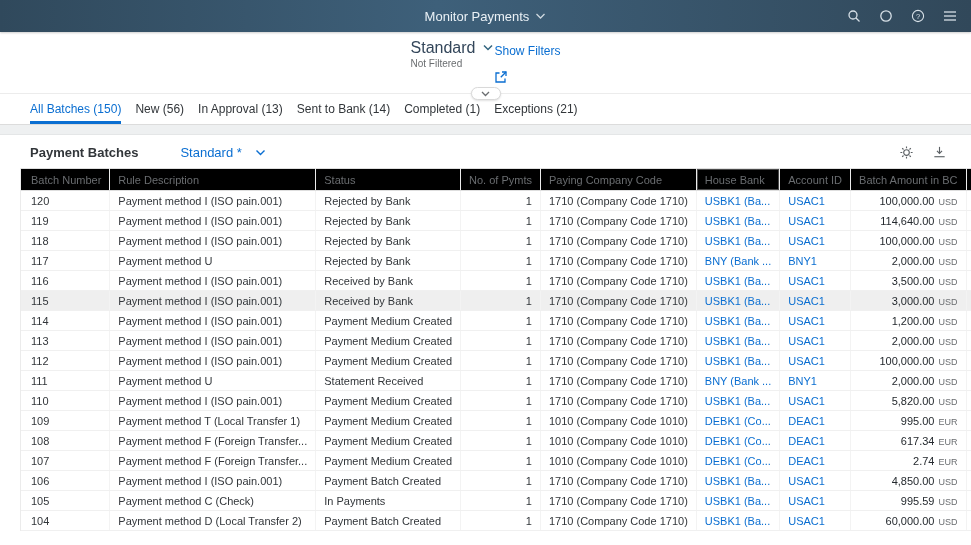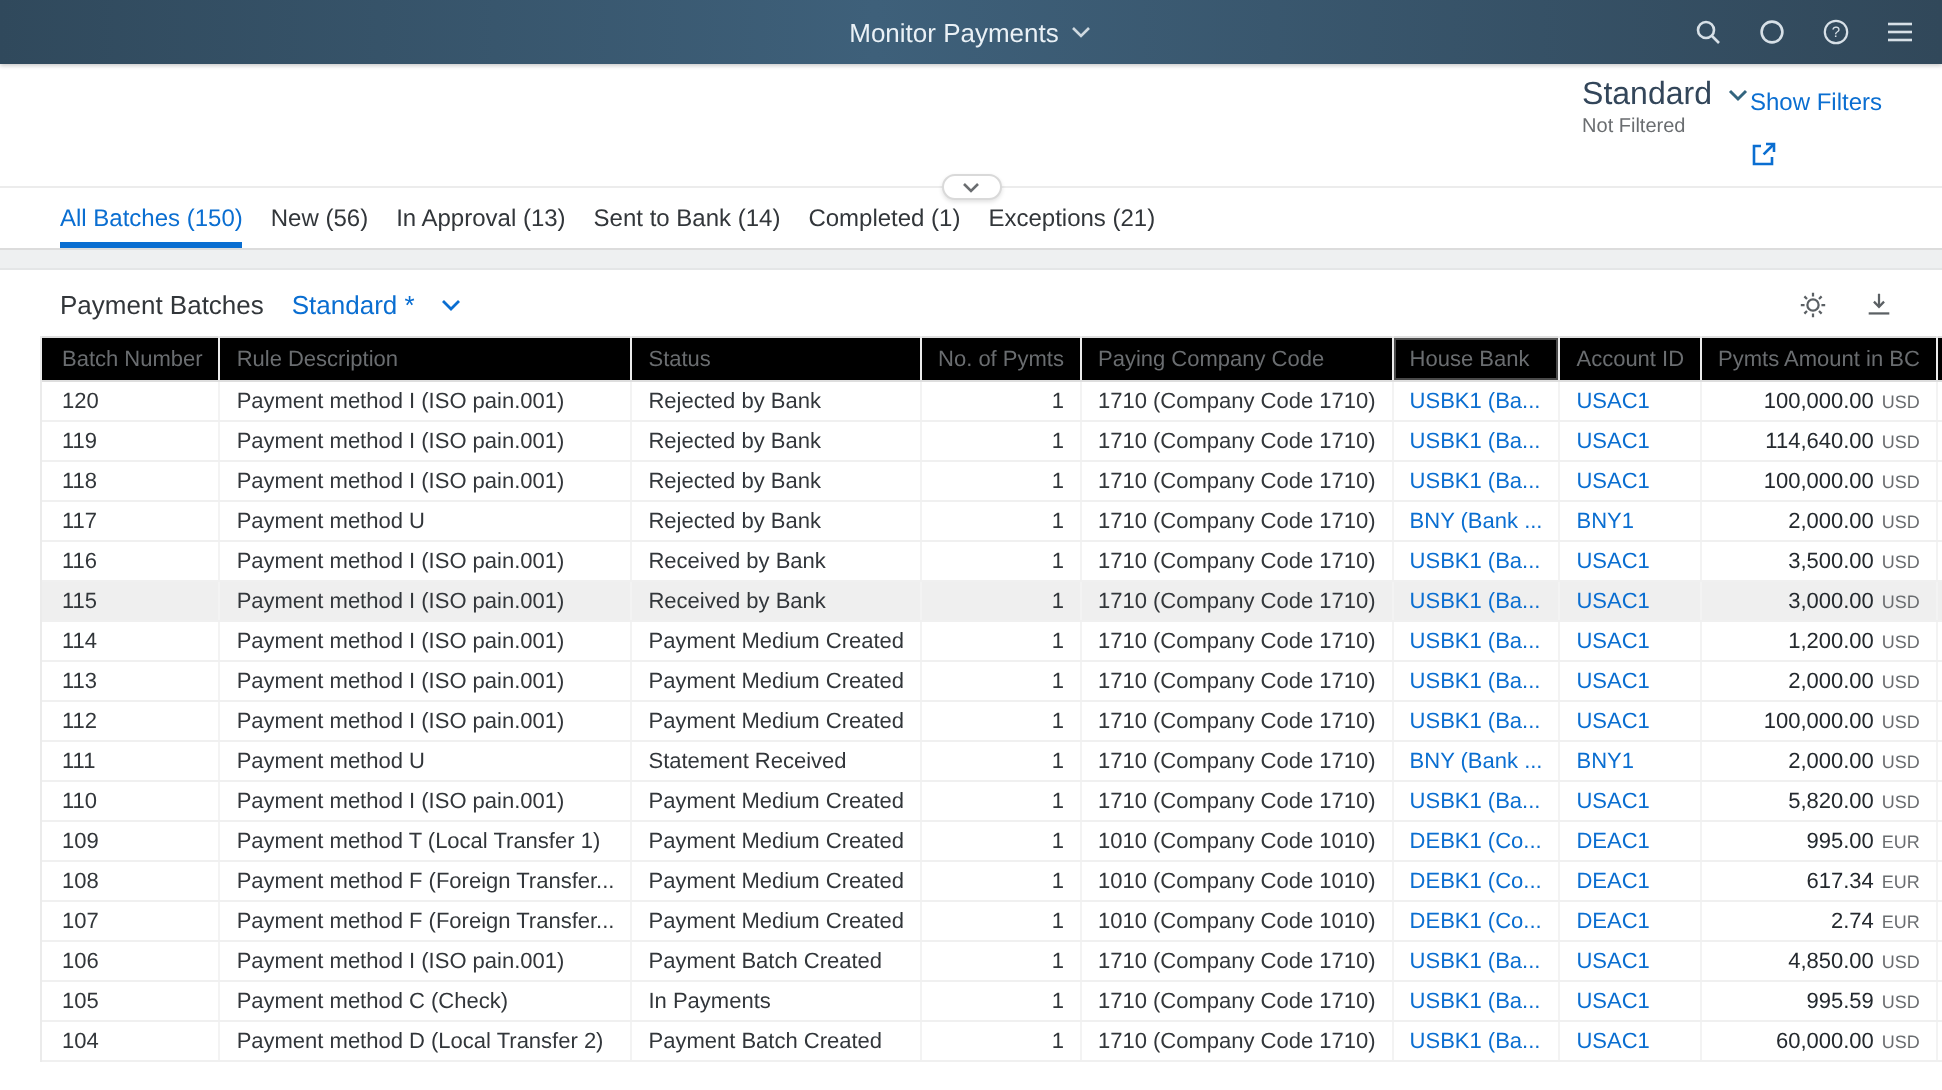--- a/index.html
+++ b/index.html
@@ -20,43 +20,43 @@
   .shell-right{margin-left:auto;display:flex;align-items:center;gap:18px;}
   .shell svg{display:block;}
   .sicon{cursor:pointer;}
   .sap-logo{width:35px;height:17px;margin-left:6px;background:linear-gradient(180deg,#54b8e9 0%,#1d6fb8 100%);
     clip-path:polygon(0 0,100% 0,62% 100%,0 100%);display:flex;align-items:center;padding-left:3px;
     color:#fff;font-size:9px;font-weight:bold;font-style:italic;letter-spacing:.5px;}
   .shell-center{position:absolute;left:0;right:0;top:0;bottom:0;display:flex;align-items:center;justify-content:center;gap:6px;pointer-events:none;}
   .app-title{font-size:13px;color:#eaf1f6;}
 
   
-  .page-header{position:relative;background:#fff;padding:7px 30px 9px 30px;display:flex;justify-content:flex-end;border-bottom:1px solid #ececec;flex:0 0 auto;}
+  .page-header{position:relative;background:#fff;padding:7px 30px 9px 30px;display:flex;justify-content:center;border-bottom:1px solid #ececec;flex:0 0 auto;}
   .variant-row{display:flex;align-items:center;gap:7px;cursor:pointer;}
   .variant-title{font-size:16px;font-weight:400;color:#33465a;margin:0;}
   .subtitle{font-size:10px;color:var(--muted);margin-top:1px;}
   .ph-actions{display:flex;align-items:flex-start;gap:12px;padding-top:5px;flex-direction:column;}
   .show-filters{font-size:12px;color:var(--link);text-decoration:none;cursor:pointer;}
   .collapse-pill{position:absolute;left:50%;bottom:-7px;transform:translateX(-50%);width:30px;height:13px;
     background:#fff;border:1px solid #d9d9d9;border-radius:7px;display:flex;align-items:center;justify-content:center;
     box-shadow:0 1px 2px rgba(0,0,0,.12);cursor:pointer;z-index:4;padding:0;}
 
   
   .tabbar{display:flex;gap:14px;padding:0 30px;background:#fff;height:31px;flex:0 0 31px;align-items:stretch;
     border-bottom:1px solid #dcdcdc;position:relative;z-index:3;}
   .tab{position:relative;display:flex;align-items:center;font-size:12px;color:var(--text);cursor:pointer;white-space:nowrap;}
   .tab.selected{color:var(--link);}
   .tab.selected::after{content:'';position:absolute;left:0;right:0;bottom:0;height:3px;background:var(--link);}
 
   
   .page-bg{background:#eef0f1;flex:1;display:flex;flex-direction:column;padding-top:10px;min-height:0;}
   .card{background:#fff;flex:1;padding:0 20px;box-shadow:0 -1px 0 rgba(0,0,0,.04);min-height:0;}
   .card-header{display:flex;align-items:center;gap:14px;height:33px;padding:2px 4px 0 10px;}
-  .table-title{font-size:13px;font-weight:normal;color:var(--text);margin:0;}
-  .variant2{display:flex;align-items:center;gap:13px;color:var(--link);font-size:13px;cursor:pointer;}
+  .table-title{font-size:13px;font-weight:bold;color:var(--text);margin:0;}
+  .variant2{display:flex;align-items:center;gap:13px;color:var(--link);font-size:13px;cursor:pointer;margin-left:28px;}
   .toolbar-icons{margin-left:auto;display:flex;align-items:center;gap:18px;color:#5b6064;}
   .toolbar-icons svg{display:block;cursor:pointer;}
 
   
   .table-zone{display:flex;align-items:stretch;border-top:1px solid #dededе;border-left:1px solid #ebebeb;}
   table{border-collapse:collapse;table-layout:fixed;flex:1;font-size:11px;background:#fff;}
   thead th{font-weight:400;color:var(--muted);text-align:left;padding:4px 8px;height:22px;
     border-top:1px solid #dedede;border-bottom:1px solid #dedede;border-right:1px solid #ececec;background:#000000;
     white-space:nowrap;overflow:hidden;}
   thead th.focused{box-shadow:inset 0 0 0 1px #4a4a4a;}
@@ -196,21 +196,21 @@
           </colgroup>
           <thead>
             <tr>
               <th class="first">Batch Number</th>
               <th>Rule Description</th>
               <th>Status</th>
               <th class="num">No. of Pymts</th>
               <th>Paying Company Code</th>
               <th class="focused">House Bank</th>
               <th>Account ID</th>
-              <th class="num">Pymts Amount in BC</th>
+              <th class="num">Batch Amount in BC</th>
               <th>Payment doc.no.</th>
 
             </tr>
           </thead>
           <tbody>
   <tr>
     <td class="first">120</td>
     <td>Payment method I (ISO pain.001)</td>
     <td>Rejected by Bank</td>
     <td class="num">1</td>

